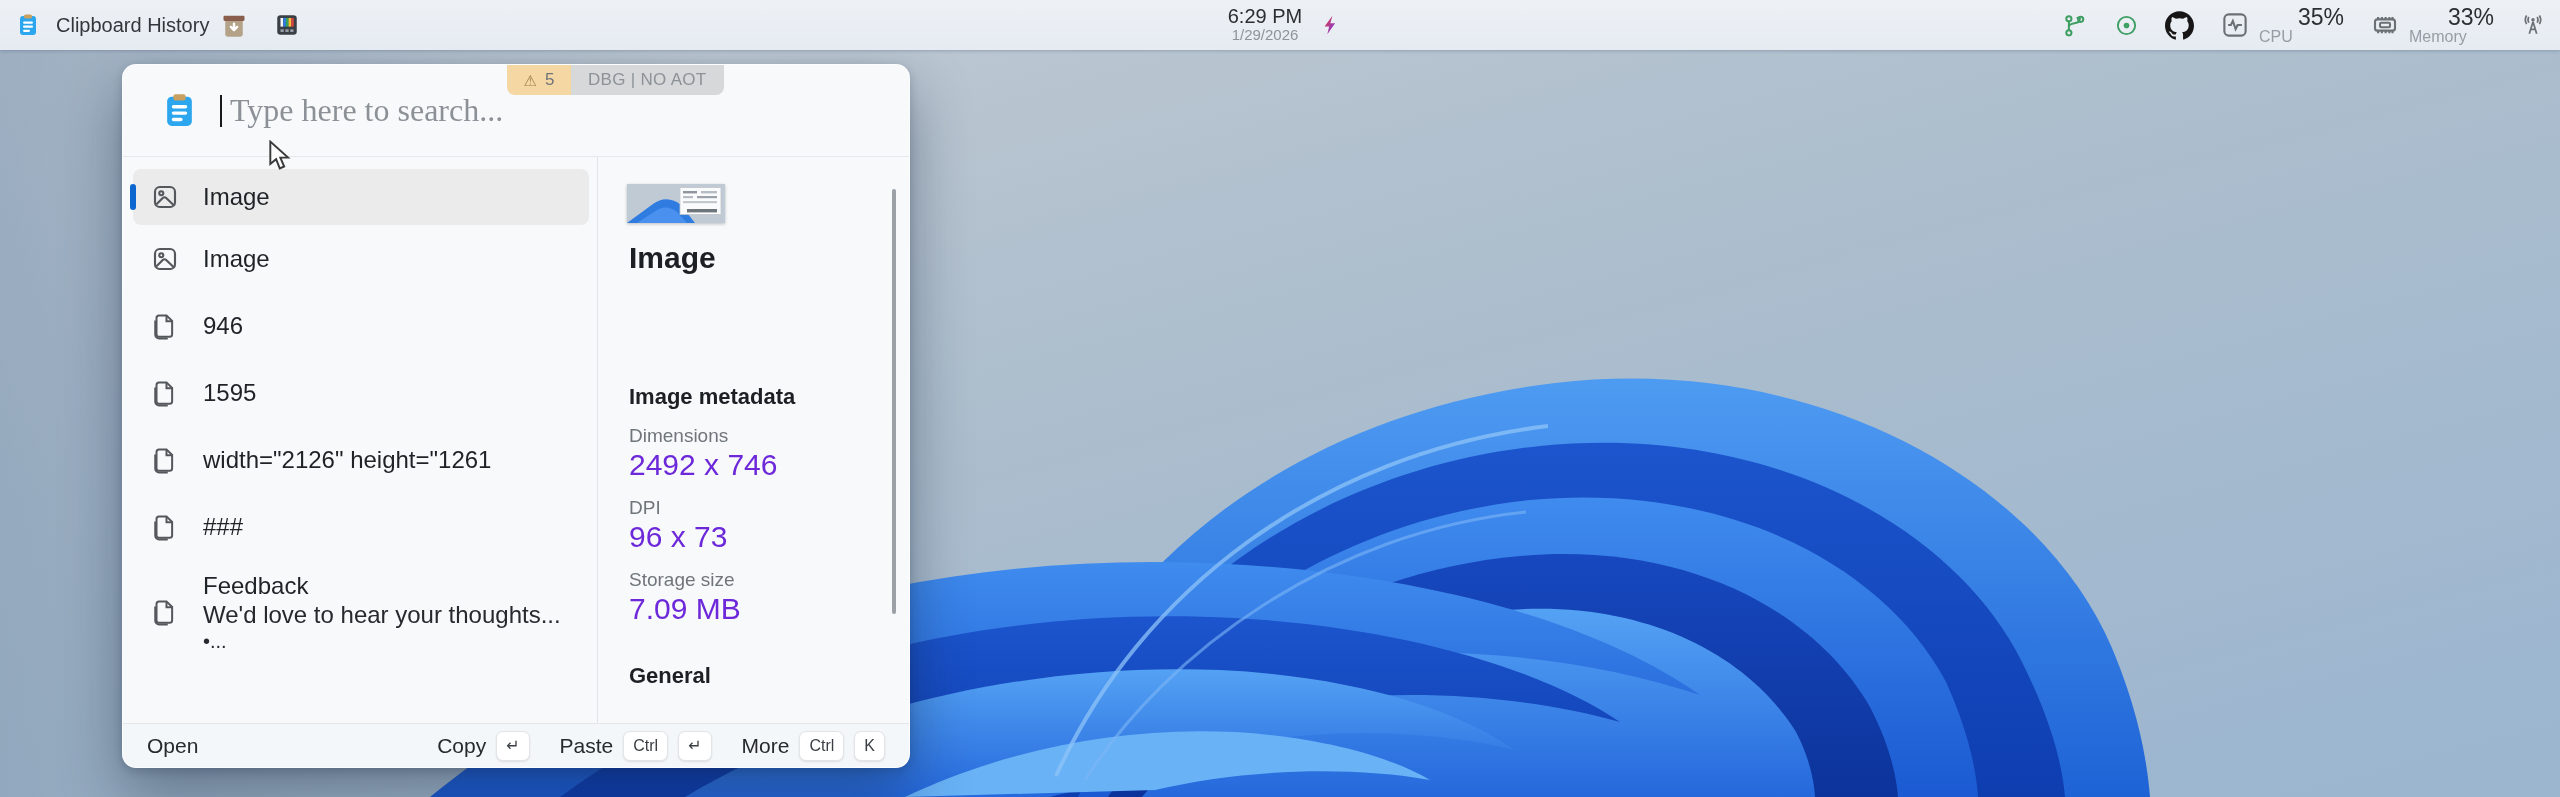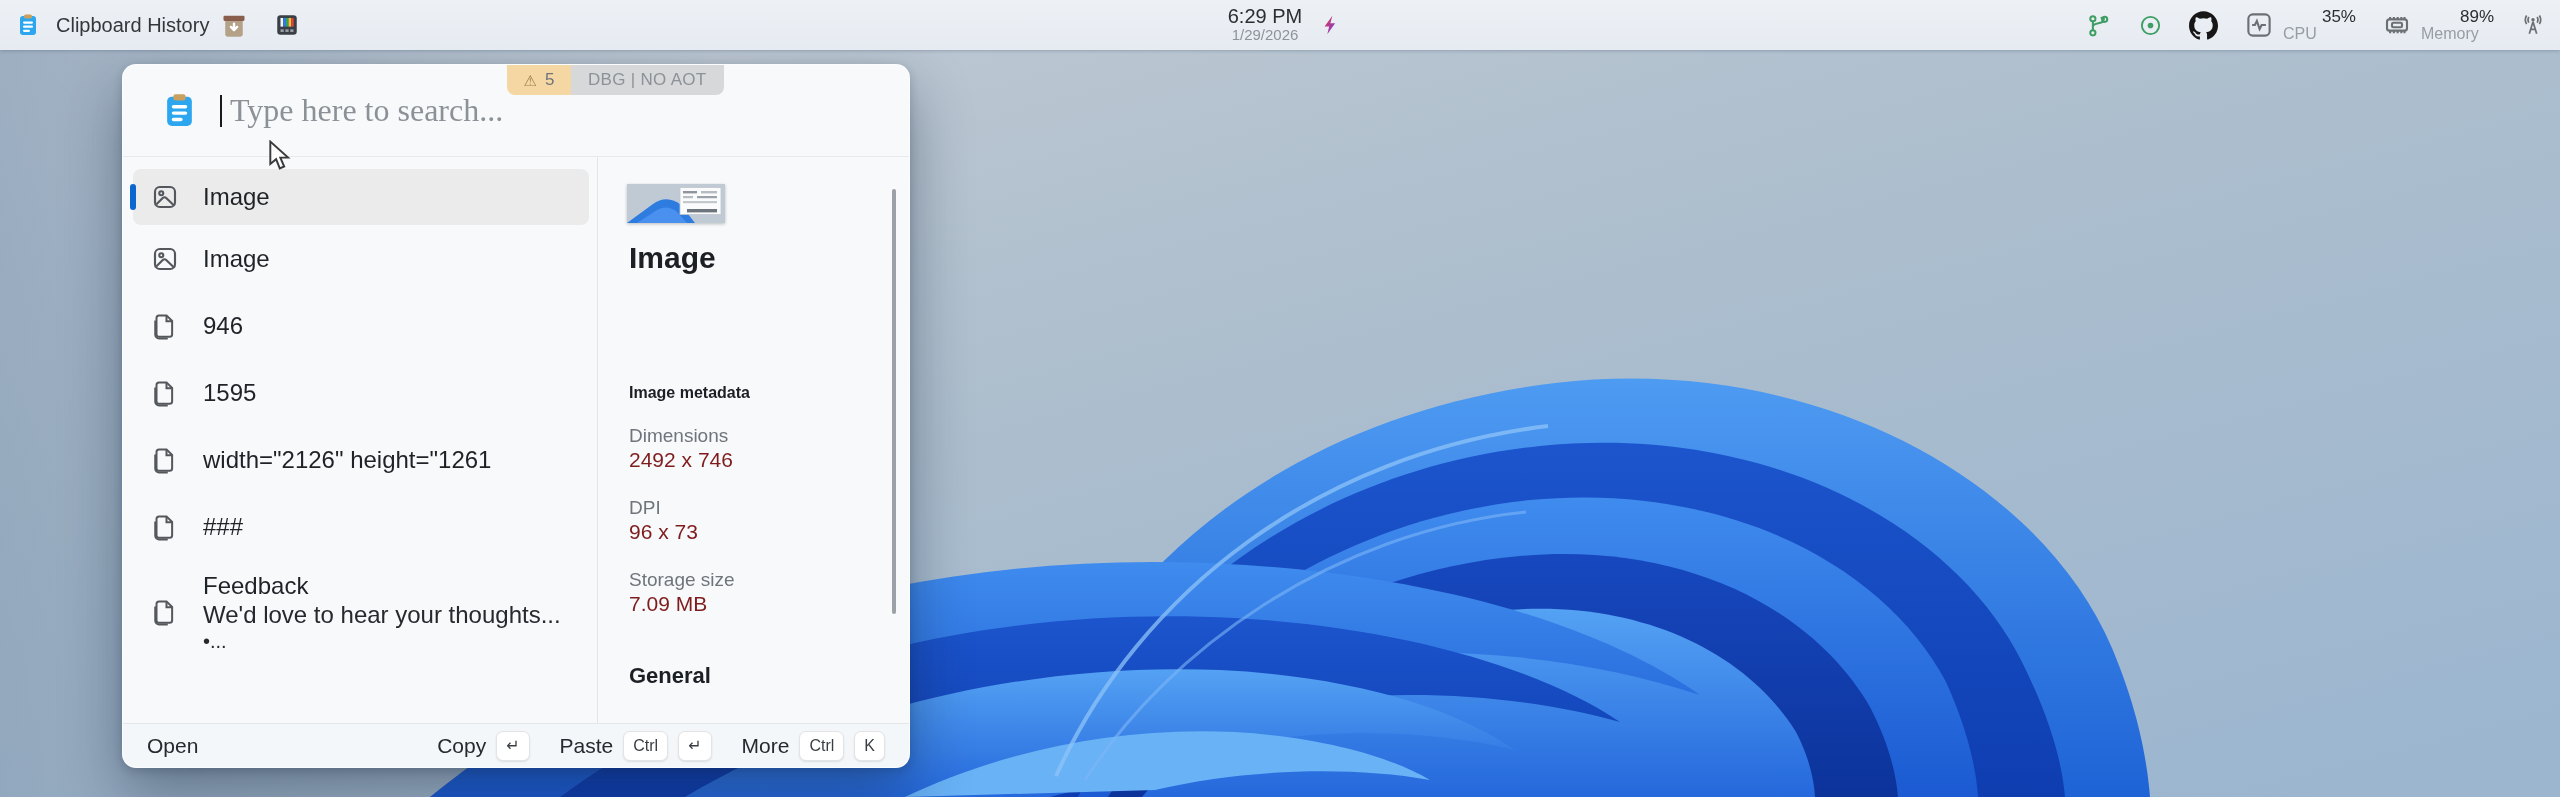--- a/index.html
+++ b/index.html
@@ -13,21 +13,21 @@
     box-shadow:0 1px 3px rgba(40,60,90,.25); z-index:30; }
   .tb-left { position:absolute; left:16px; top:0; height:50px; display:flex; align-items:center; gap:16px; }
   .tb-title { font-size:20px; color:#33373c; }
   .tb-abs { position:absolute; top:0; height:50px; display:flex; align-items:center; }
   .clock { position:absolute; left:1200px; top:5px; width:130px; text-align:center; line-height:1.1; cursor:default; }
   .clock .time { font-size:20px; color:#2b2e33; }
   .clock .date { font-size:15px; color:#8d939a; }
   .tray { position:absolute; right:14px; top:0; height:50px; display:flex; align-items:center; gap:26px; }
   .meter { display:flex; align-items:center; gap:9px; }
   .meter .txt { line-height:1.05; }
-  .meter .val { font-size:17px; color:#2b2e33;margin-left:39px; }
+  .meter .val { font-size:23px; color:#2b2e33;margin-left:39px; }
   .meter .lbl { font-size:16px; color:#979da4; }
 
   
   .wallpaper { position:absolute; left:0; top:50px; width:2560px; height:747px; z-index:1; }
 
   
   .window { position:absolute; left:122px; top:64px; width:788px; height:704px;
     background:#f7f9fb; border:1px solid rgba(255,255,255,.65); border-radius:14px;
     box-shadow:0 26px 60px rgba(15,30,55,.40), 0 3px 10px rgba(15,30,55,.20);
     z-index:20; display:flex; flex-direction:column; }
@@ -57,23 +57,23 @@
   .row.multi { height:104px; align-items:center; }
   .multi .lines { display:flex; flex-direction:column; line-height:1.22; }
   .multi .l1 { font-size:24px; color:#1f2226; }
   .multi .l2 { font-size:24px; color:#26292e; }
   .multi .l3 { font-size:20px; color:#26292e; }
 
   .details { flex:1; border-left:1px solid #e3e6e9; position:relative; }
   .thumb { position:absolute; left:29px; top:27px; width:98px; height:39px;
     box-shadow:0 1px 3px rgba(0,0,0,.25); }
   .d-title { position:absolute; left:31px; top:84px; font-size:30px; font-weight:bold; color:#1c1f23; }
-  .d-h1 { position:absolute; left:31px; top:227px; font-size:16px; font-weight:bold; color:#1c1f23; }
+  .d-h1 { position:absolute; left:31px; top:227px; font-size:22px; font-weight:bold; color:#1c1f23; }
   .d-lbl { position:absolute; left:31px; font-size:19px; color:#70757b; }
-  .d-val { position:absolute; left:31px; font-size:21px; color:#7f1d1d; }
+  .d-val { position:absolute; left:31px; font-size:30px; color:#6d28d9; }
   .d-h2 { position:absolute; left:31px; top:506px; font-size:22px; font-weight:bold; color:#1c1f23; }
   .d-scroll { position:absolute; right:13px; top:32px; width:4px; height:425px; border-radius:2px; background:#9ba1a7; }
 
   .commandbar { flex:0 0 44px; display:flex; align-items:center; padding:0 24px;
     background:#f4f7f9; border-top:1px solid #e4e7ea; border-radius:0 0 14px 14px;gap:16px; }
   .cmd { display:flex; align-items:center; gap:10px; font-size:21px; color:#26292e; }
   .cmd-right { margin-left:auto; display:flex; align-items:center; gap:30px;text-align:center; }
   .key { height:30px; min-width:30px; padding:0 9px; display:flex; align-items:center; justify-content:center;
     background:#fff; border:1px solid #e2e4e7; border-radius:7px; box-shadow:0 1px 2px rgba(0,0,0,.10);
     font-size:16px; color:#3a3e44; }
@@ -217,21 +217,21 @@
       </span>
       <span class="meter">
         <span style="display:flex">
           <svg width="30" height="30" viewBox="0 0 24 24" fill="none" stroke="#6b7075" stroke-width="1.7">
               <rect x="4" y="7.5" width="16" height="9" rx="2"></rect>
               <rect x="8" y="10.2" width="8" height="3.6" rx="1"></rect>
               <path d="M6.5 5.5 v2 M9.5 5.5 v2 M12.5 5.5 v2 M15.5 5.5 v2 M18 5.5 v2 M6.5 16.5 v2 M9.5 16.5 v2 M12.5 16.5 v2 M15.5 16.5 v2 M18 16.5 v2"></path>
             </svg>
         </span>
         <span class="txt">
-          <div class="val">89%</div>
+          <div class="val">33%</div>
           <div class="lbl">Memory</div>
         </span>
       </span>
       <span style="display:flex">
         <svg width="26" height="26" viewBox="0 0 24 24" fill="none" stroke="#6b7075" stroke-width="1.6">
             <circle cx="12" cy="7.2" r="1.6" fill="#6b7075" stroke="none"></circle>
             <path d="M12 9 L8.6 20 M12 9 L15.4 20 M9.7 16 h4.6"></path>
             <path d="M8.2 4.6 a5 5 0 0 0 0 5.2 M6.1 3.2 a7.6 7.6 0 0 0 0 8 M15.8 4.6 a5 5 0 0 1 0 5.2 M17.9 3.2 a7.6 7.6 0 0 1 0 8"></path>
           </svg>
       </span>

